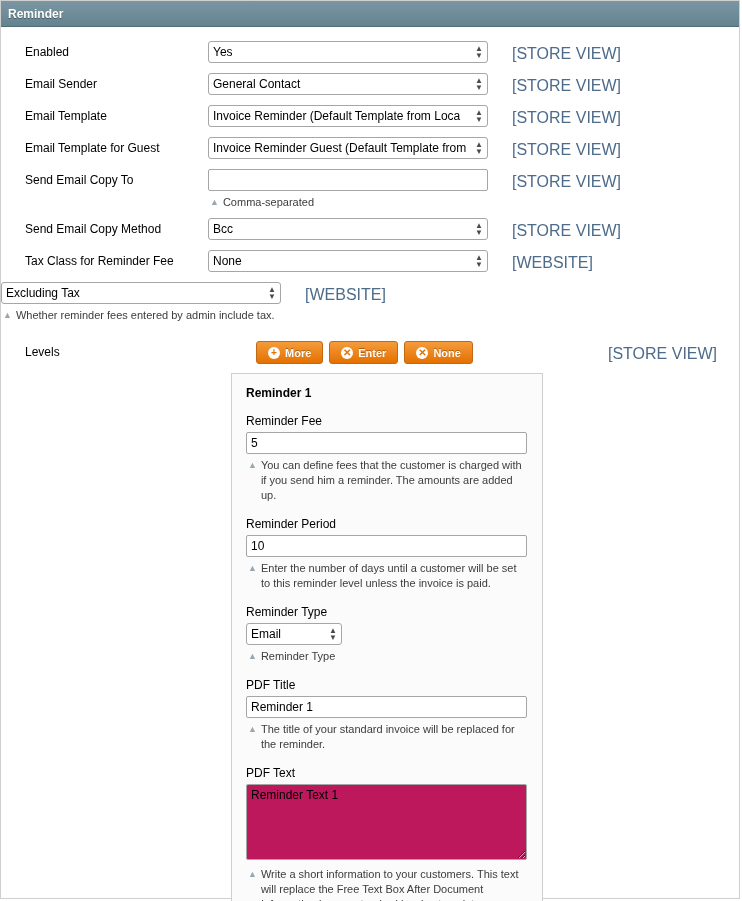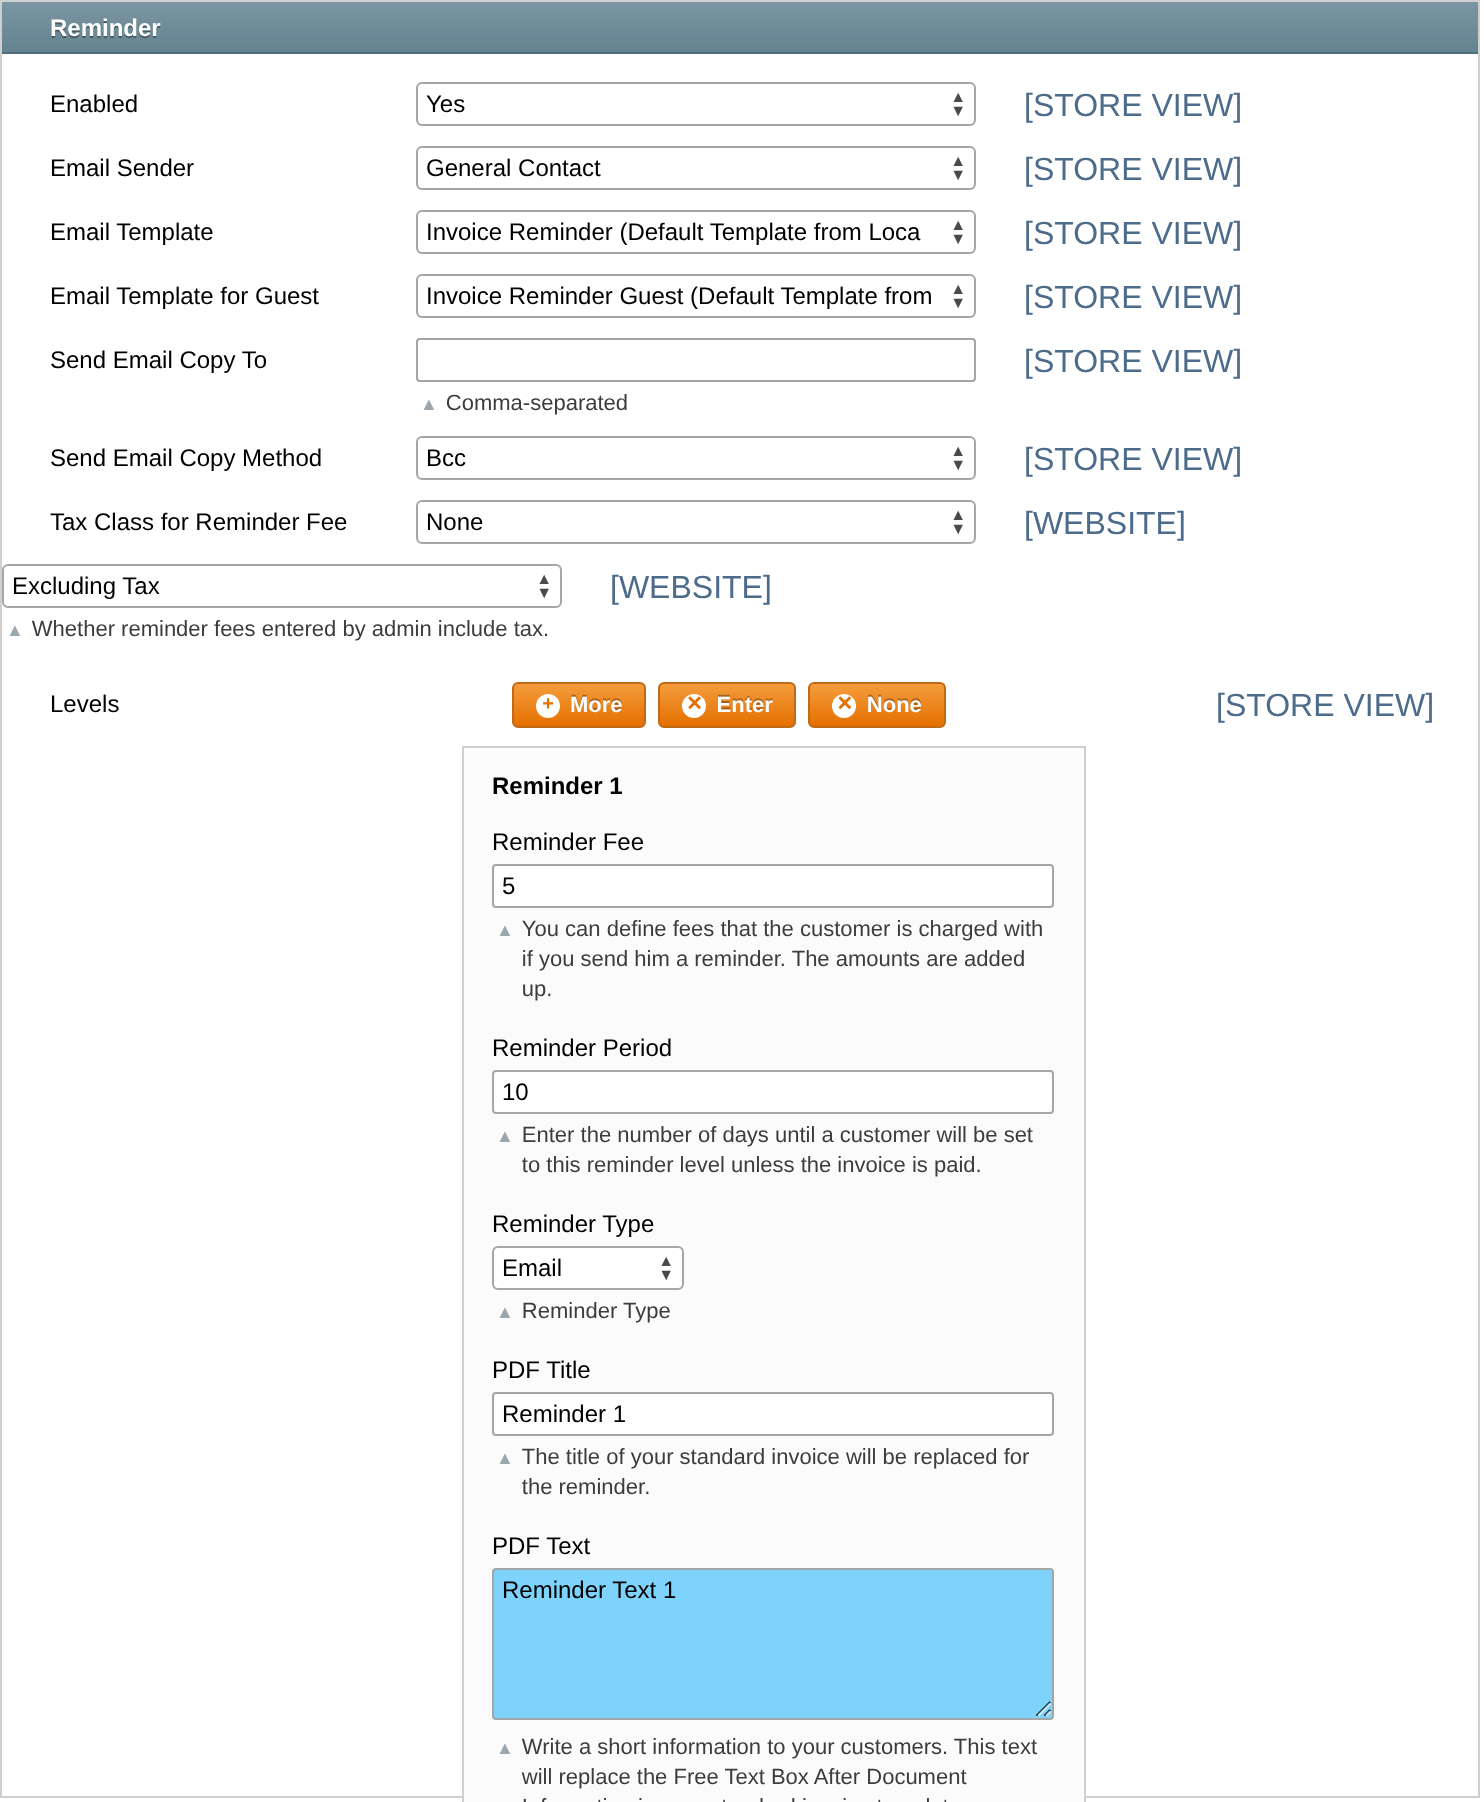--- a/index.html
+++ b/index.html
@@ -23,21 +23,21 @@
     background: #ffffff;
     position: relative;
   }
   .panel-header {
     height: 26px;
     background: #6e8c99;
     background: linear-gradient(to bottom, #7b96a3 0%, #63838f 100%);
     border-bottom: 1px solid #4f6e7a;
     display: flex;
     align-items: center;
-    padding-left: 24px;
+    padding-left: 7px;
     box-sizing: border-box;
   }
   .panel-header-title {
     color: #ffffff;
     font-weight: bold;
     font-size: 12px;
     text-shadow: 0 1px 0 rgba(0,0,0,0.35);
   }
   .panel-body {
     padding: 14px 0 0 0;
@@ -208,21 +208,21 @@
   .level-box textarea {
     width: 281px;
     height: 76px;
     font-family: "Liberation Sans", sans-serif;
     font-size: 12px;
     padding: 3px 4px;
     border: 1px solid #a6a6a6;
     border-radius: 2px;
     box-sizing: border-box;
     resize: vertical;
-    background: #7dd3fc;
+    background: #be185d;
   }
   .block-gap {
     margin-bottom: 14px;
   }
 </style>
 </head>
 <body>
 
 <div class="panel">
 

